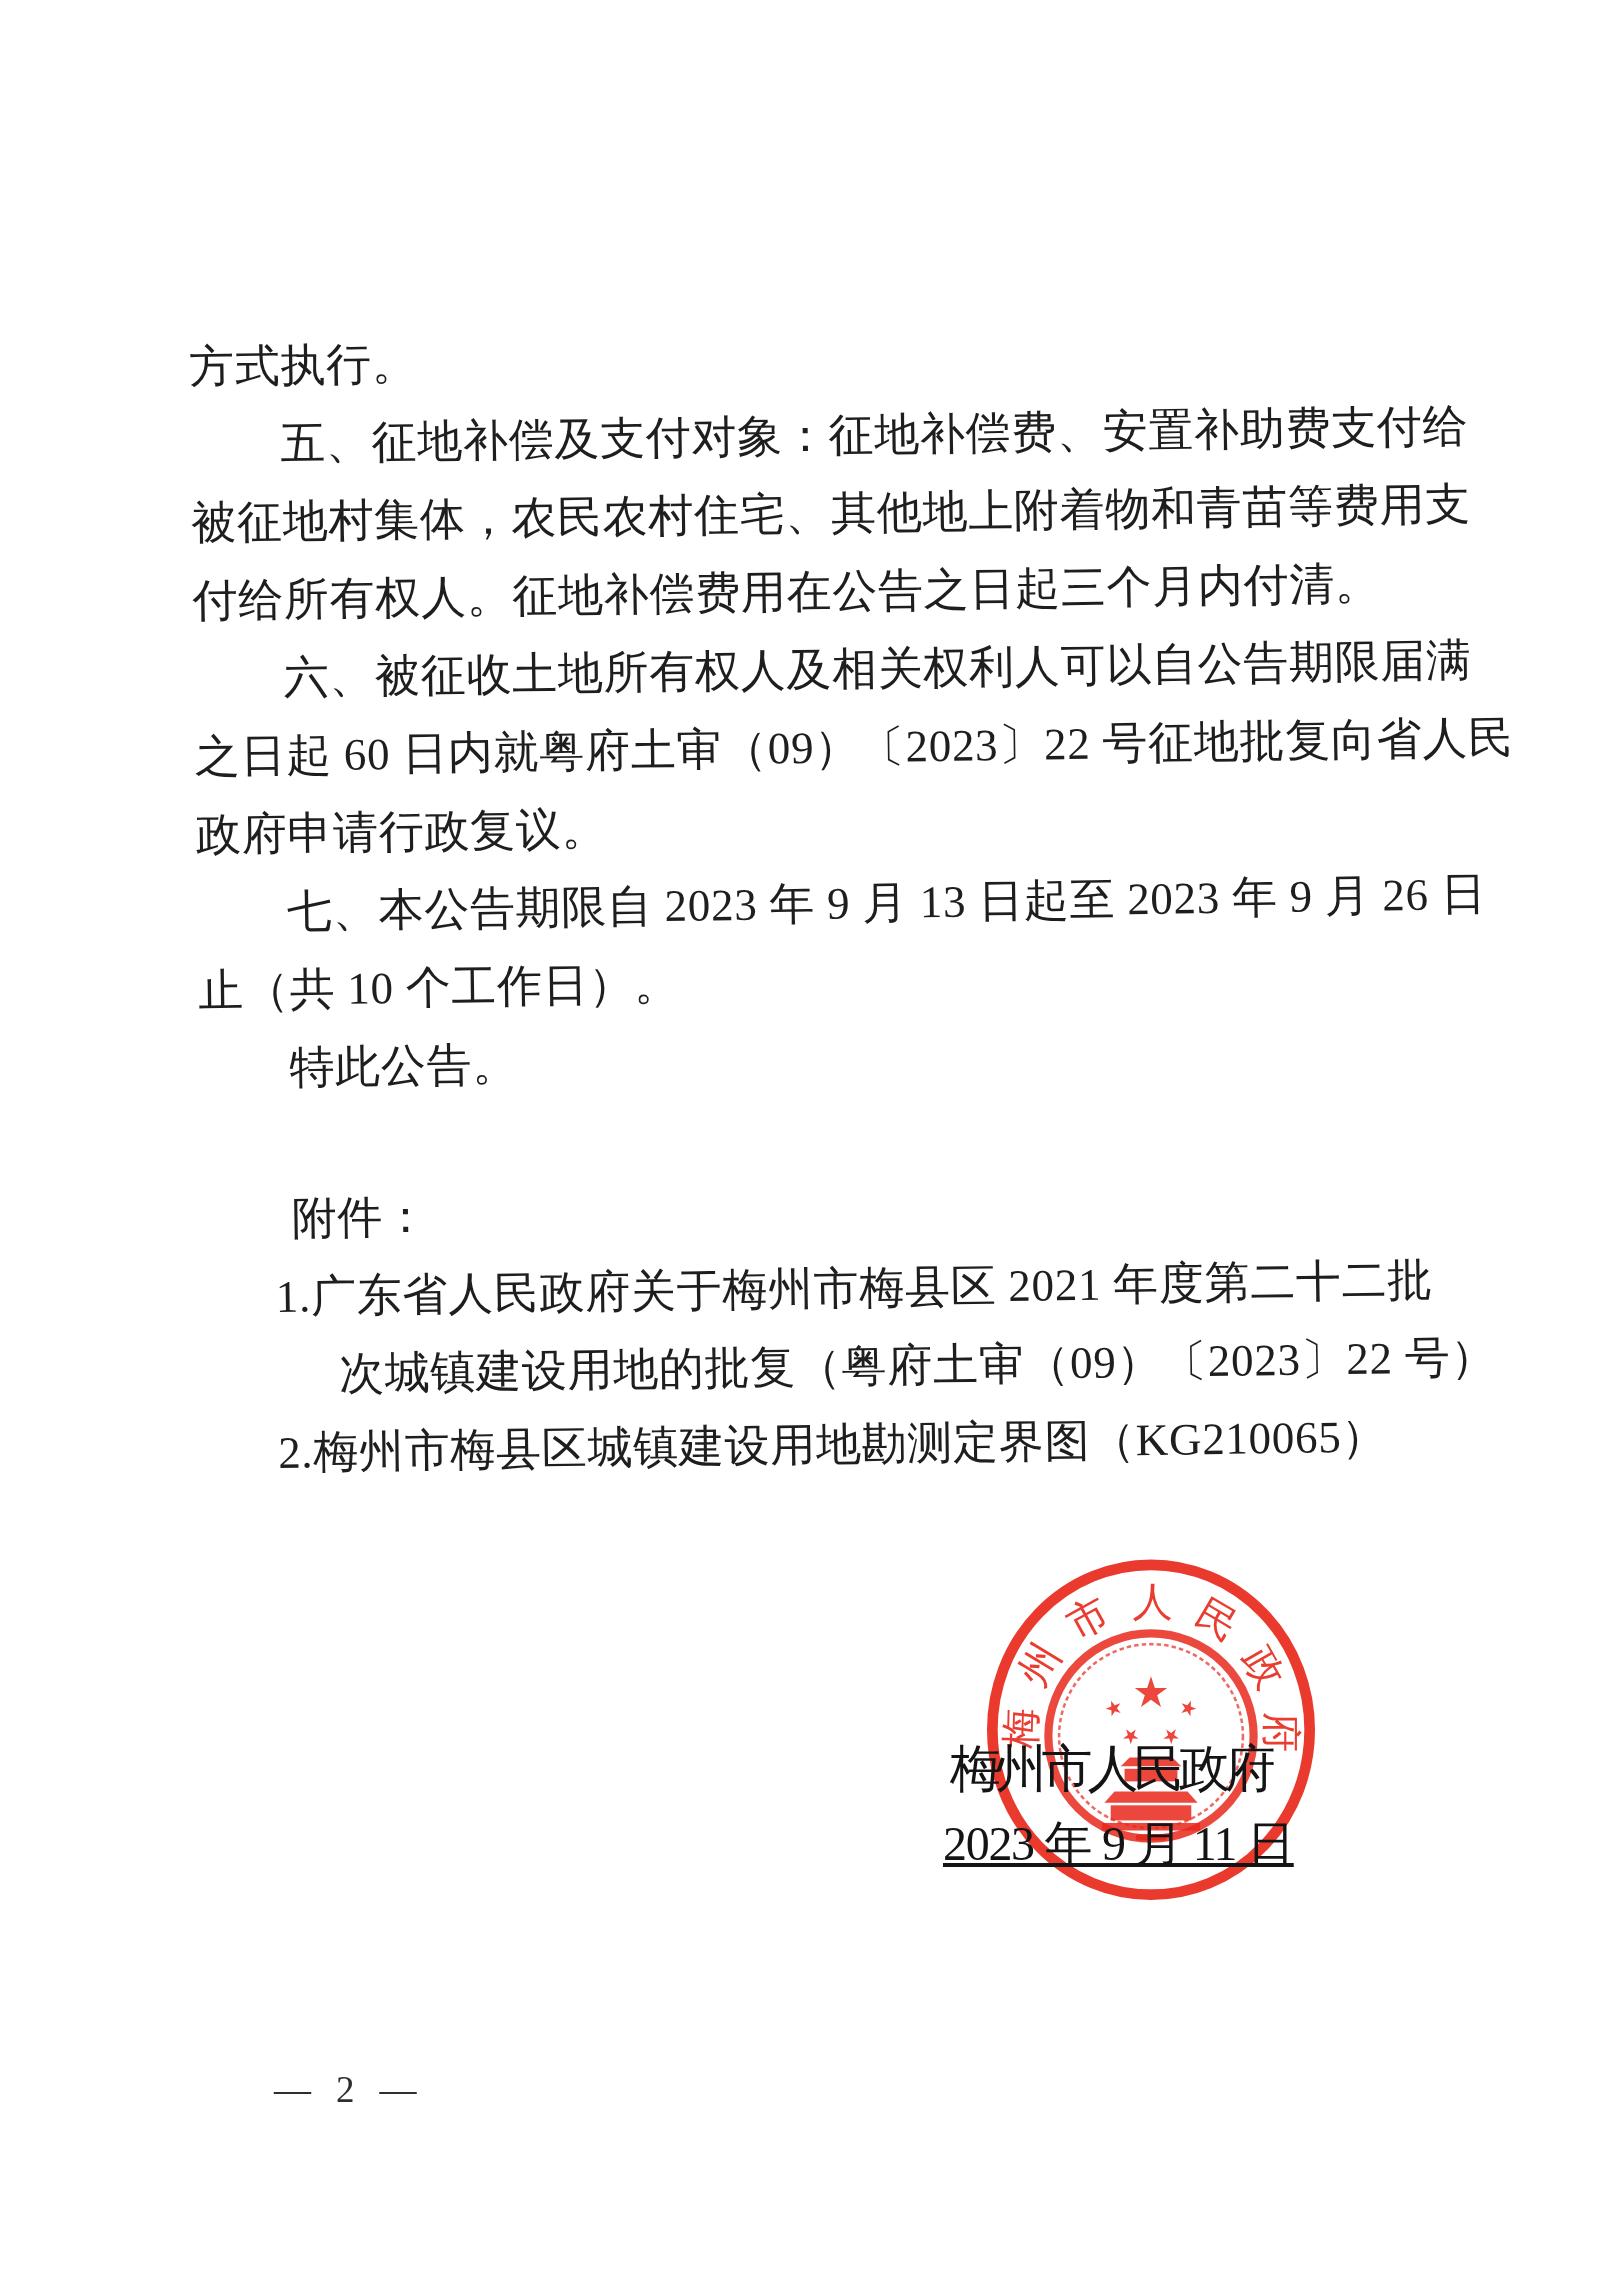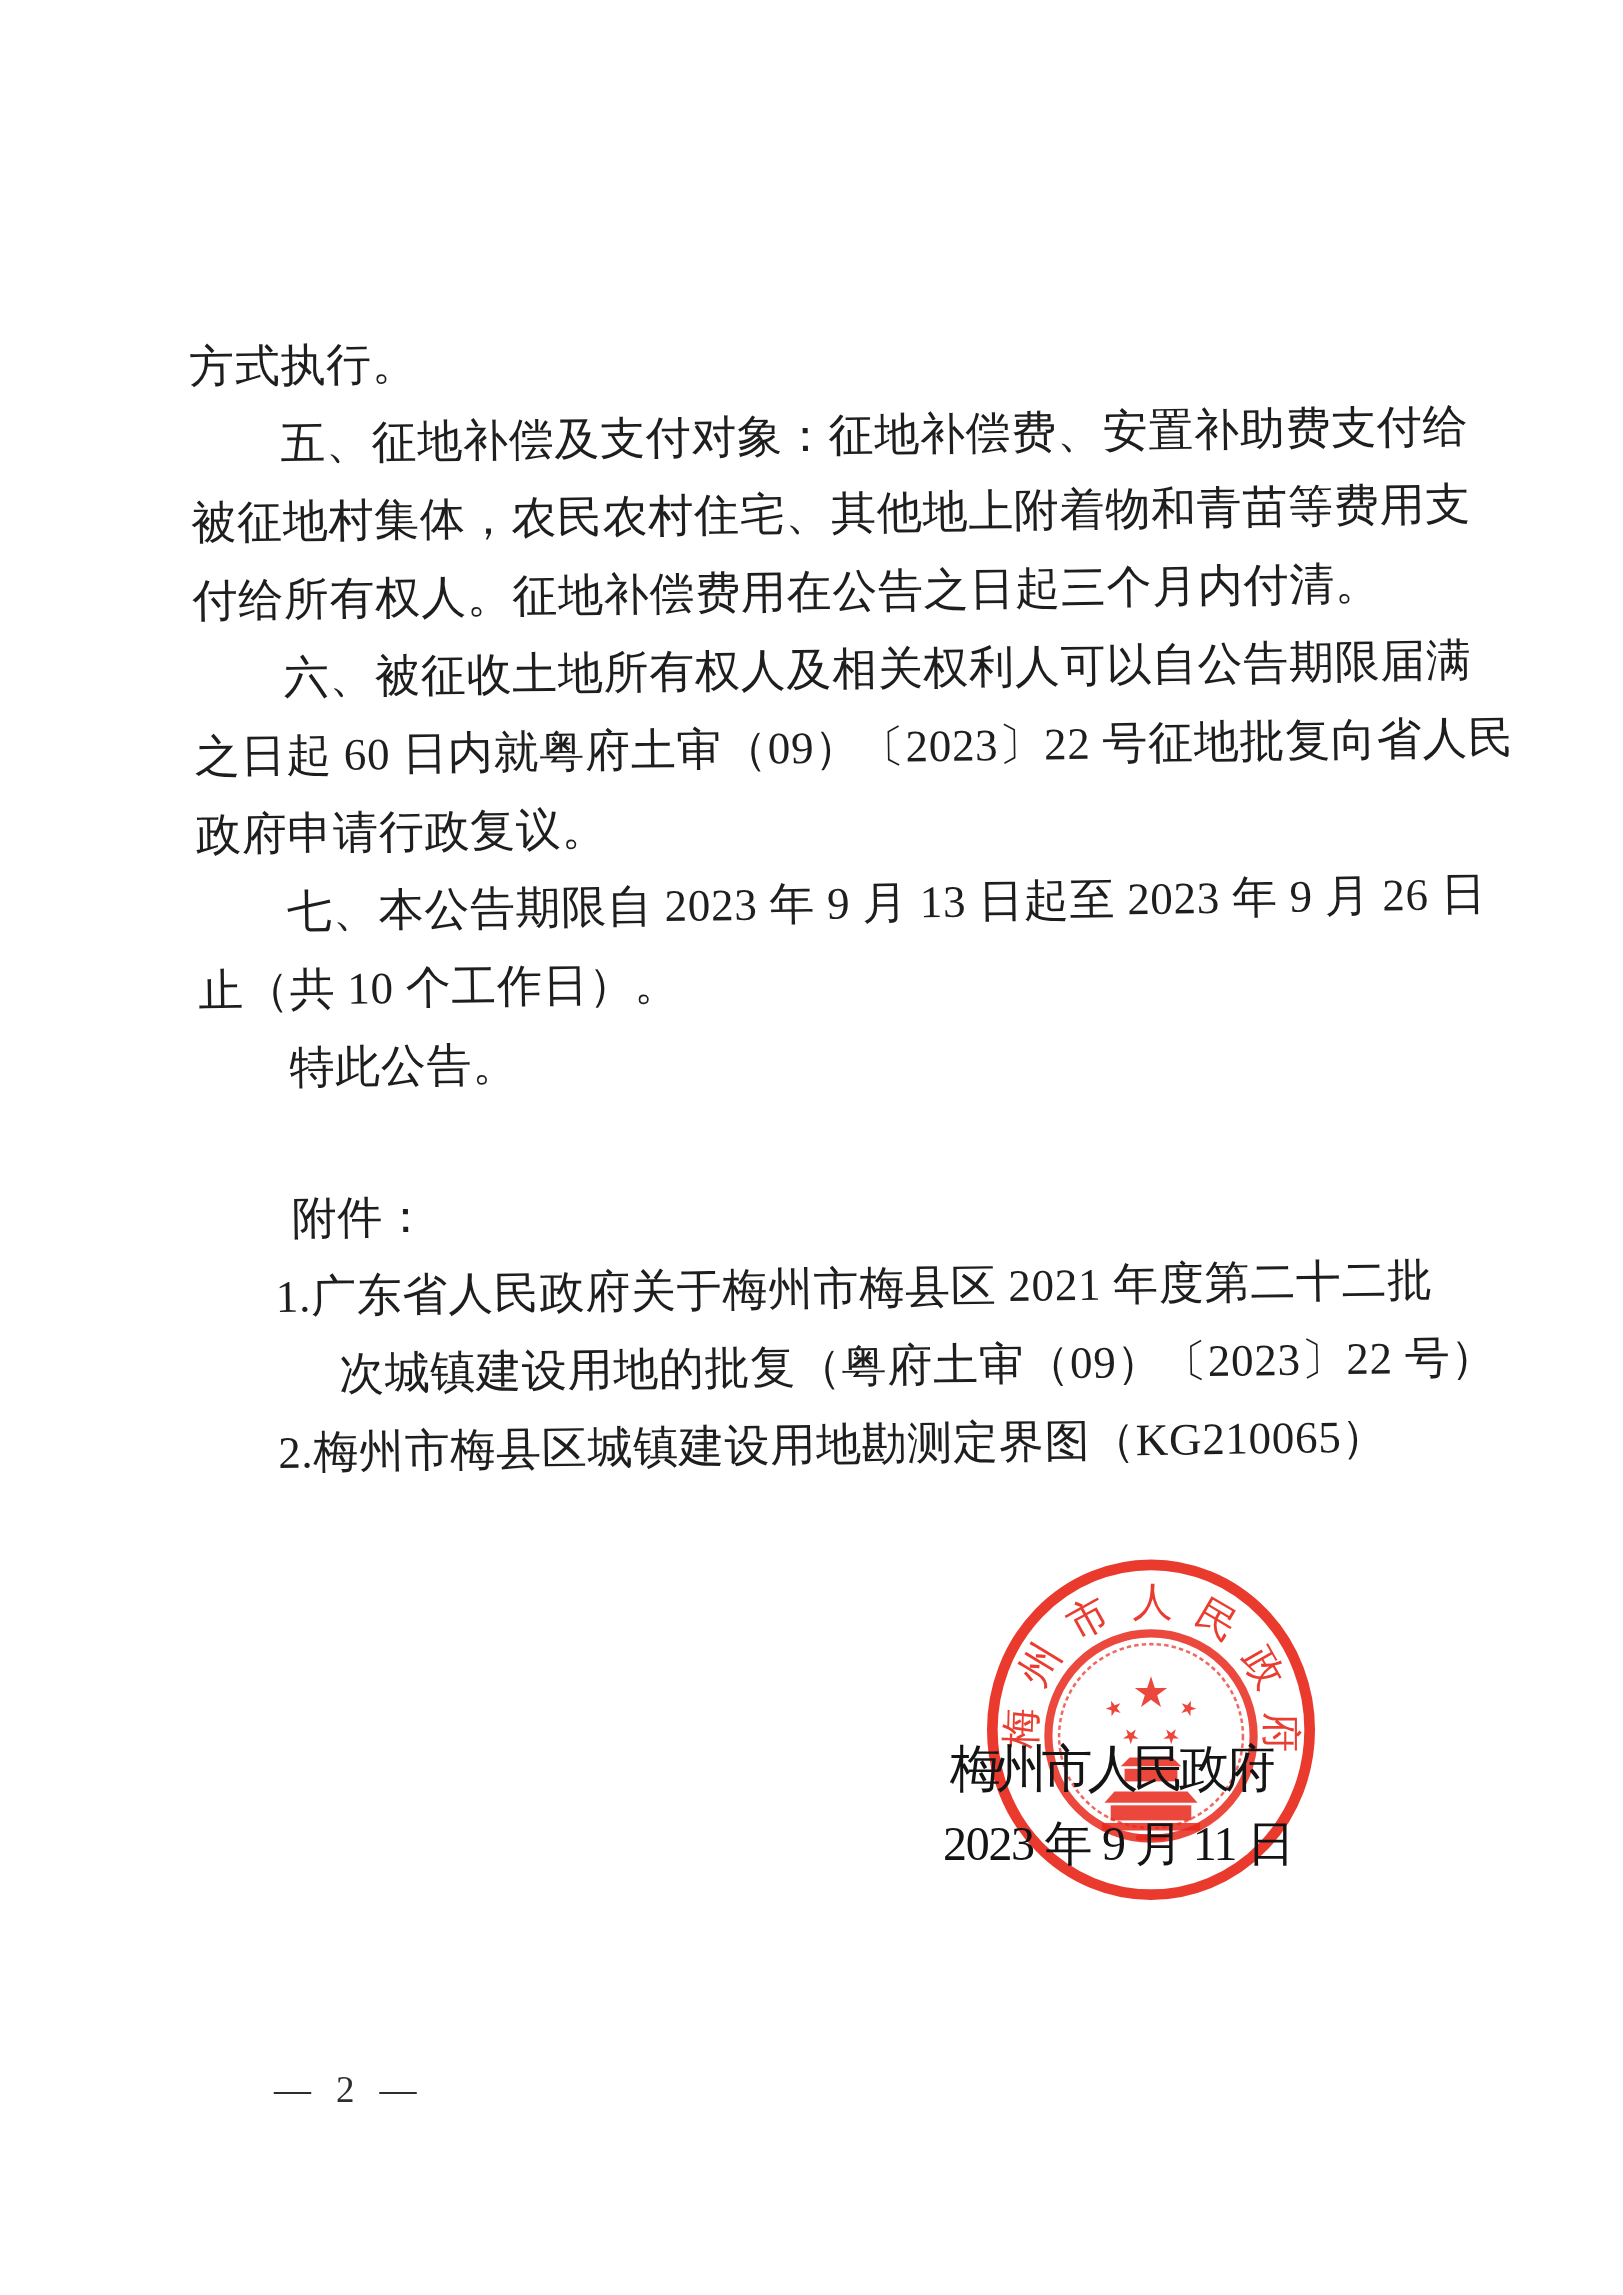--- a/index.html
+++ b/index.html
@@ -25,21 +25,21 @@
   .seal-area{
     position:absolute;left:981px;top:1550px;width:340px;height:357px;
   }
   .seal-area svg{position:absolute;left:0;top:0;}
   .sig-authority{
     position:absolute;left:950px;top:1735px;width:340px;
     font-size:51px;letter-spacing:-5.2px;color:#141414;white-space:nowrap;z-index:5;
   }
   .sig-date{
     position:absolute;left:943px;top:1812px;width:393px;
-    font-size:48px;letter-spacing:-1.3px;color:#141414;white-space:nowrap;z-index:5;
+    font-size:48px;letter-spacing:-1.3px;color:#141414;white-space:nowrap;z-index:5;text-decoration:underline;
   }
   .page-number{
     position:absolute;left:274px;top:2068px;
     font-size:37px;letter-spacing:7.9px;color:#2d2d2d;white-space:nowrap;
   }
 </style>
 </head>
 <body>
 
 <div>

